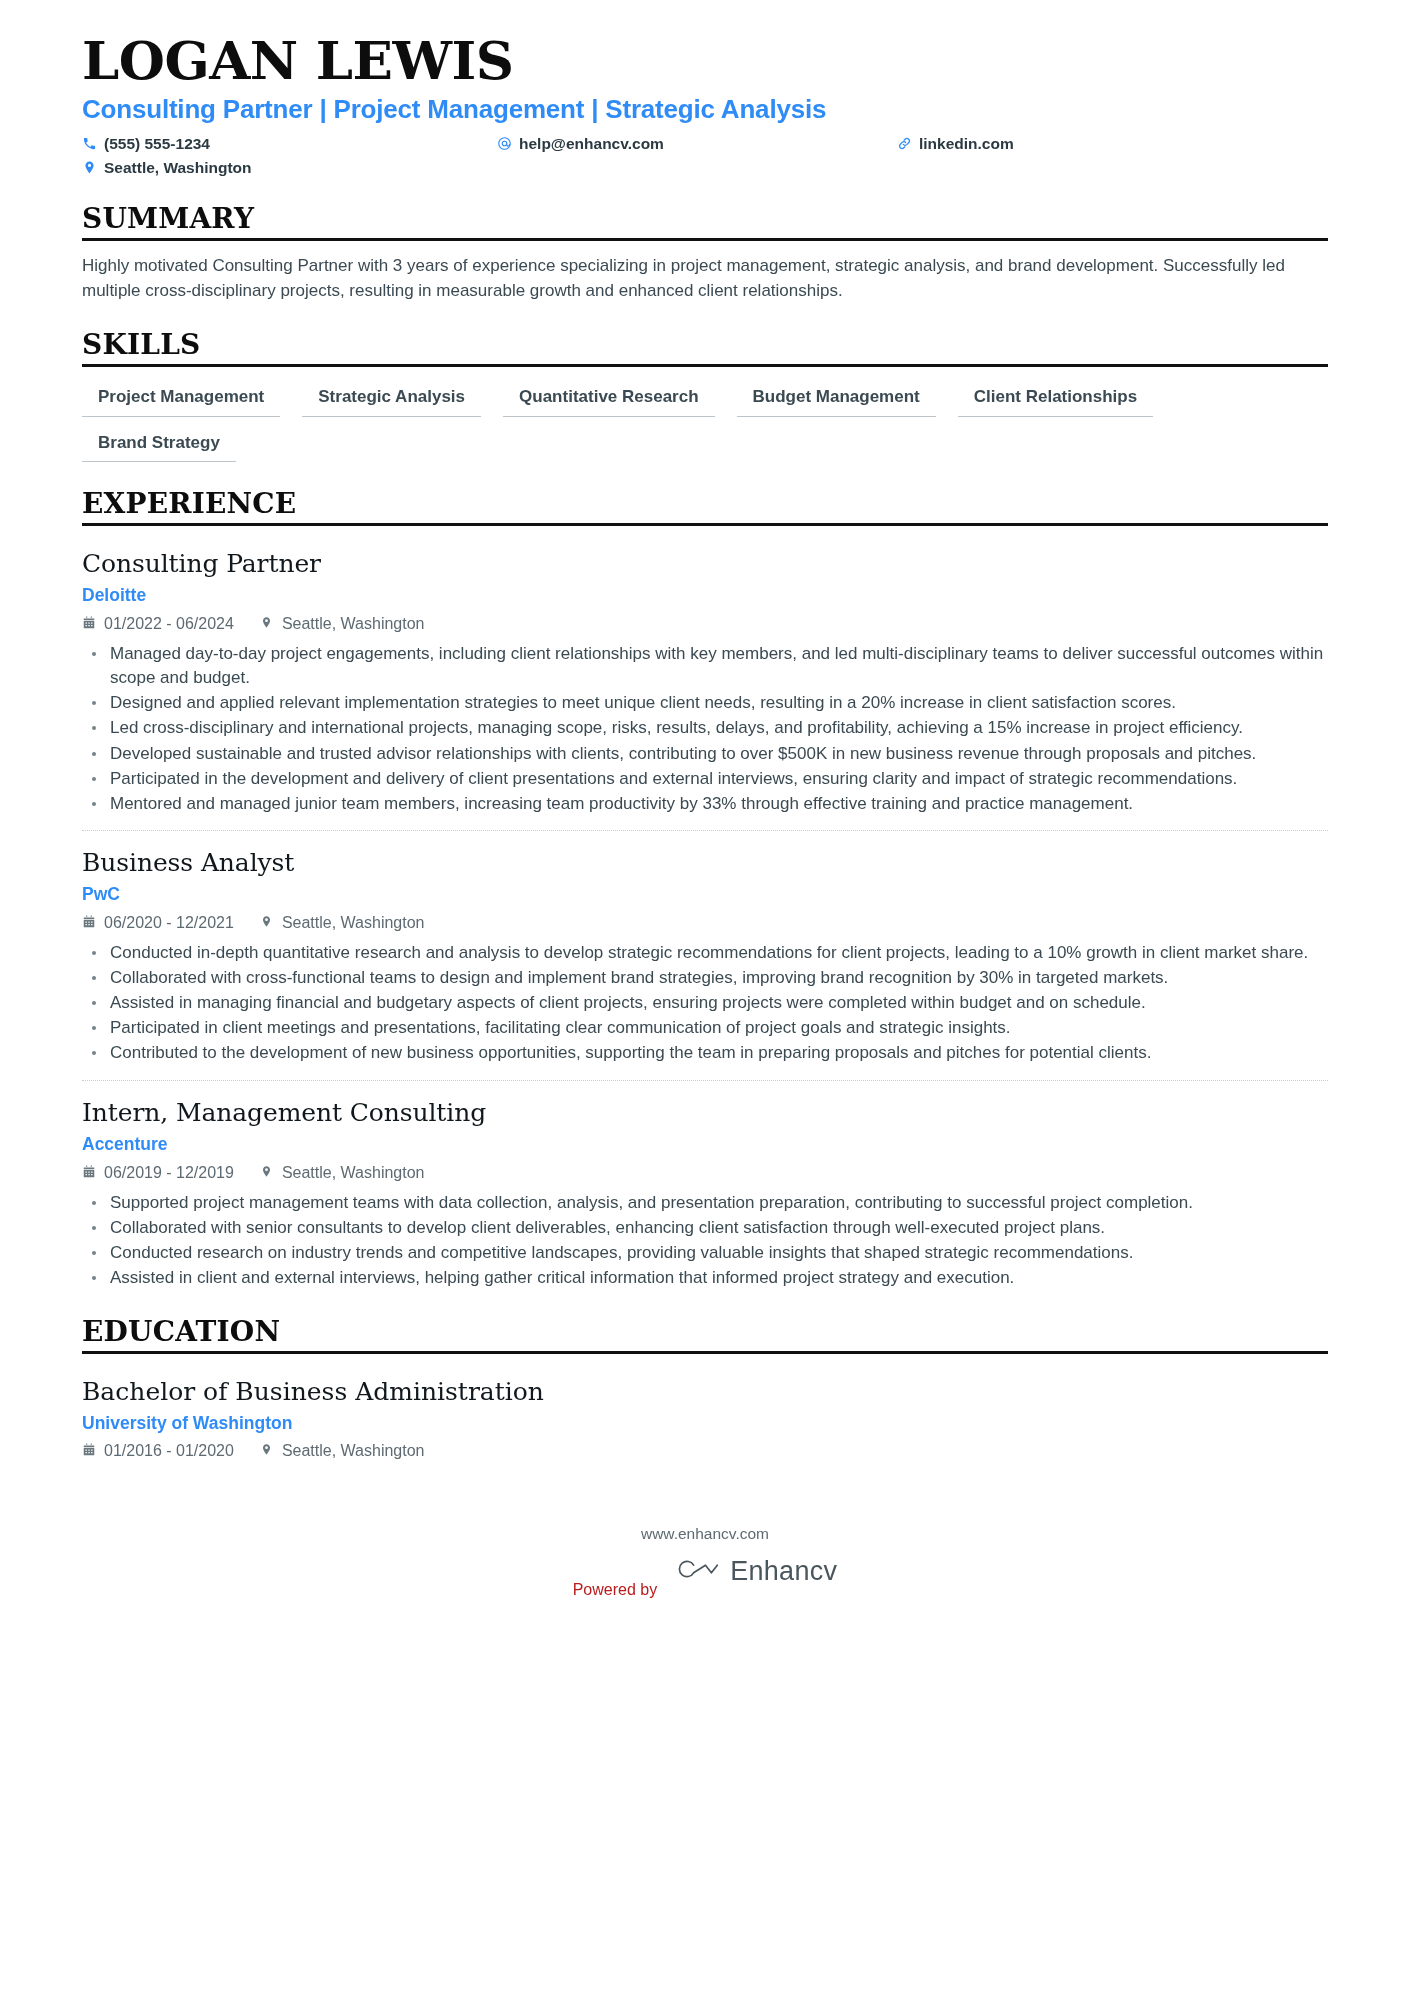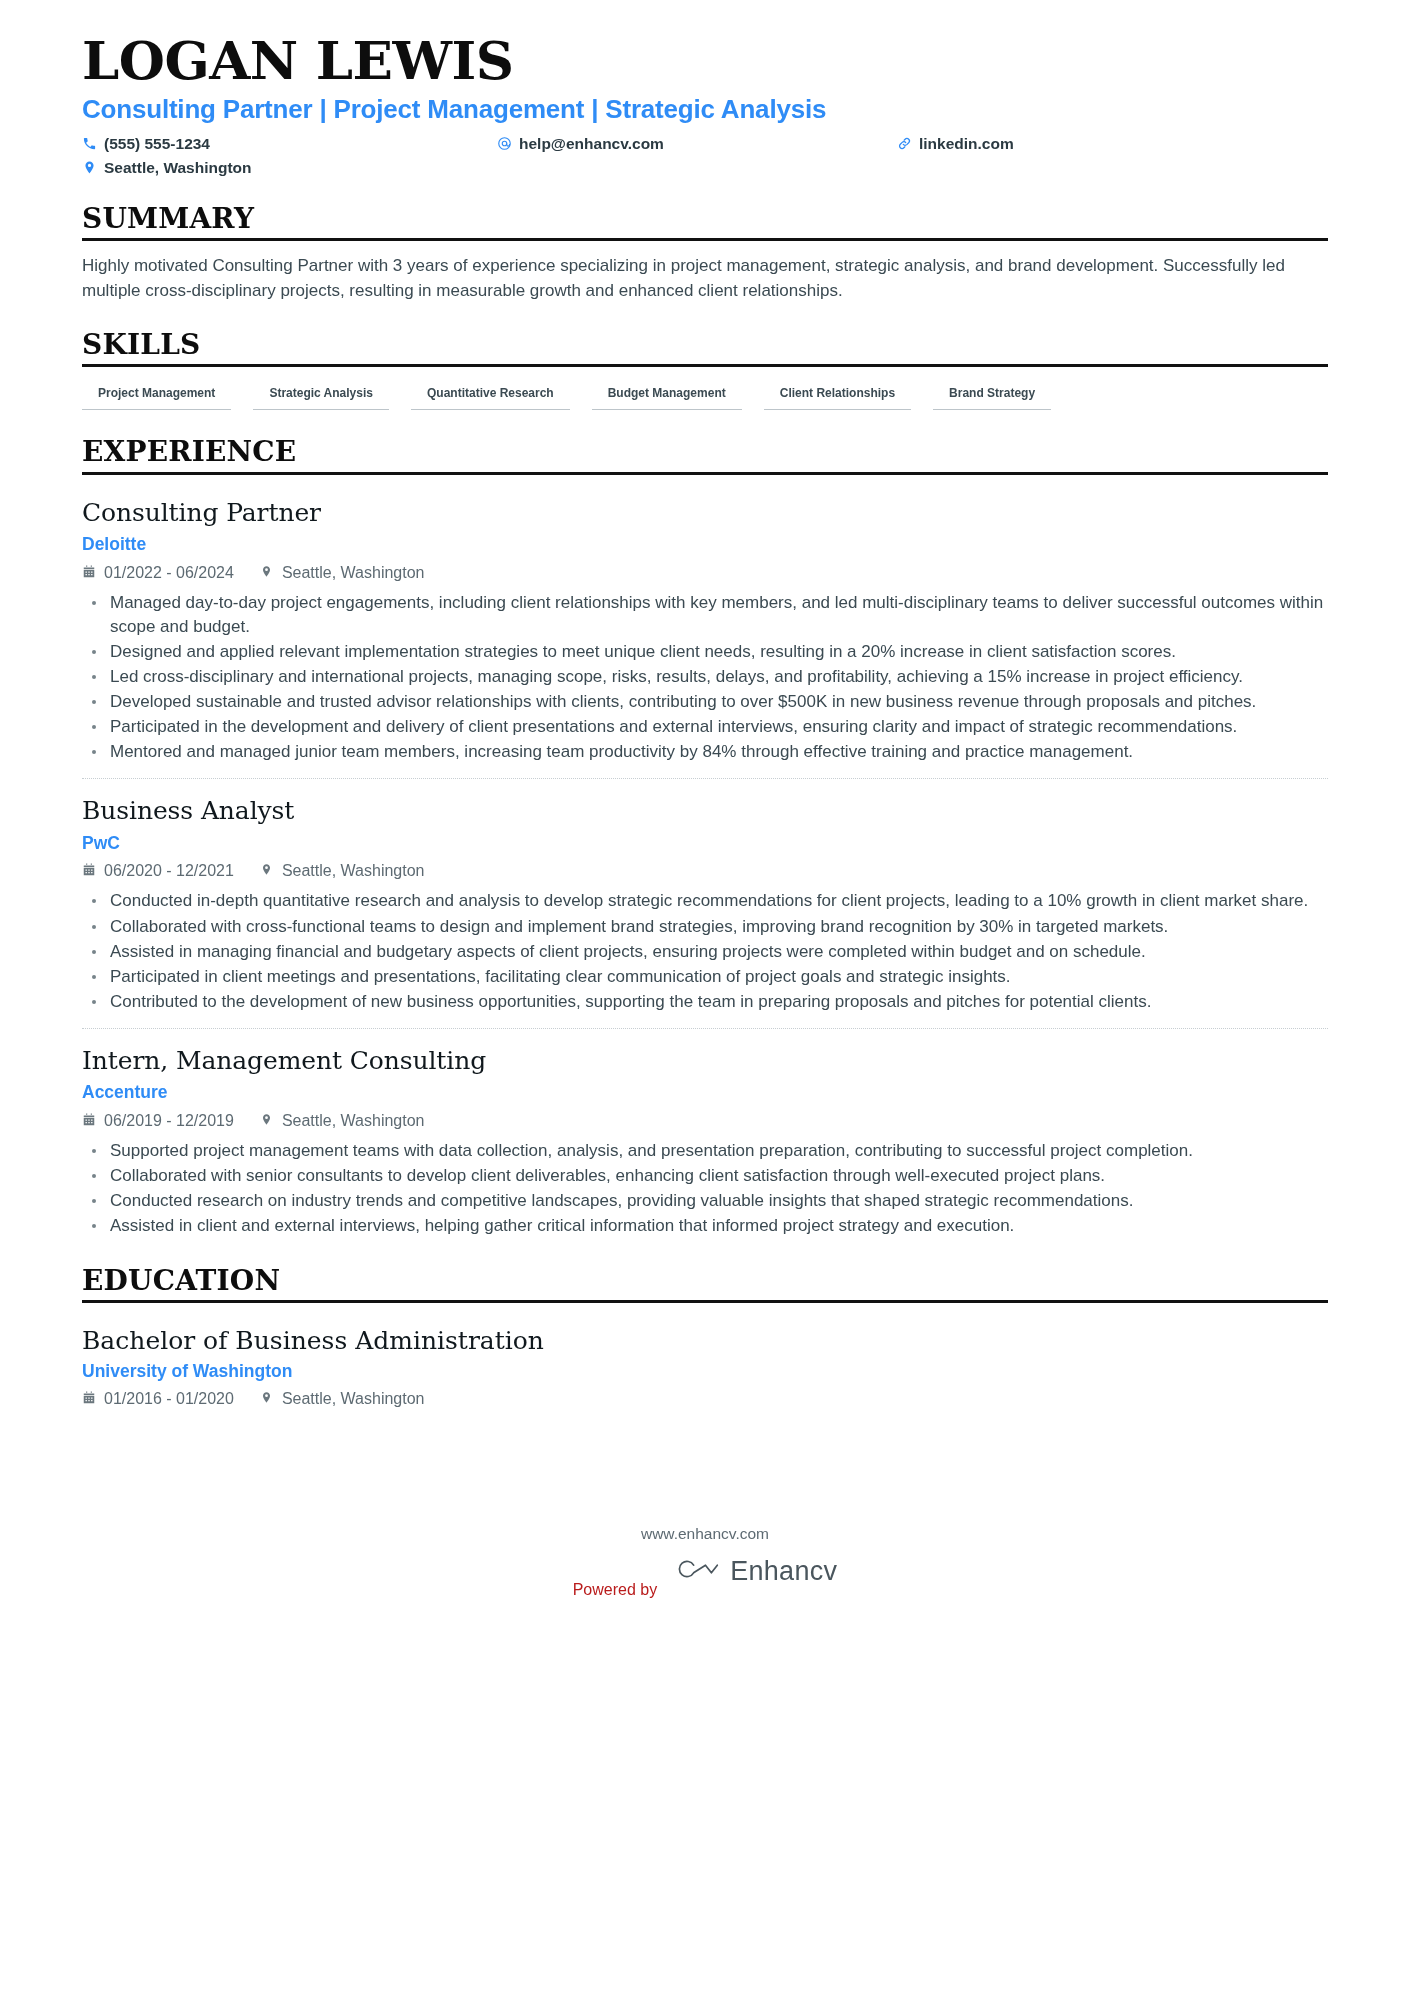--- a/index.html
+++ b/index.html
@@ -98,21 +98,21 @@
   
   .skills-wrap {
     display: flex;
     flex-wrap: wrap;
     gap: 11px 22px;
     padding-top: 15px;
     max-width: 1100px;
   }
 
   .skill-chip {
-    font-size: 12px;
+    font-size: 17px;
     font-weight: bold;
     color: #3b4a52;
     padding: 4px 16px 8px 16px;
     border-bottom: 1.5px solid #bdc5ca;
     line-height: 1.25;
     white-space: nowrap;
   }
 
   
   .entry { padding-top: 9px; }
@@ -344,21 +344,21 @@
             </span>
             <span>Seattle, Washington</span>
           </span>
         </div>
         <ul class="bullets">
           <li>Managed day-to-day project engagements, including client relationships with key members, and led multi-disciplinary teams to deliver successful outcomes within scope and budget.</li>
           <li>Designed and applied relevant implementation strategies to meet unique client needs, resulting in a 20% increase in client satisfaction scores.</li>
           <li>Led cross-disciplinary and international projects, managing scope, risks, results, delays, and profitability, achieving a 15% increase in project efficiency.</li>
           <li>Developed sustainable and trusted advisor relationships with clients, contributing to over $500K in new business revenue through proposals and pitches.</li>
           <li>Participated in the development and delivery of client presentations and external interviews, ensuring clarity and impact of strategic recommendations.</li>
-          <li>Mentored and managed junior team members, increasing team productivity by 84% through effective training and practice management.</li>
+          <li>Mentored and managed junior team members, increasing team productivity by 33% through effective training and practice management.</li>
         </ul>
       </div>
 
       <div class="entry">
         <div class="entry-title">Business Analyst</div>
         <div class="entry-company">PwC</div>
         <div class="entry-meta">
           <span class="meta-item">
             <span class="ico">
               <svg width="14" height="15" viewBox="0 0 24 24" fill="currentColor">

